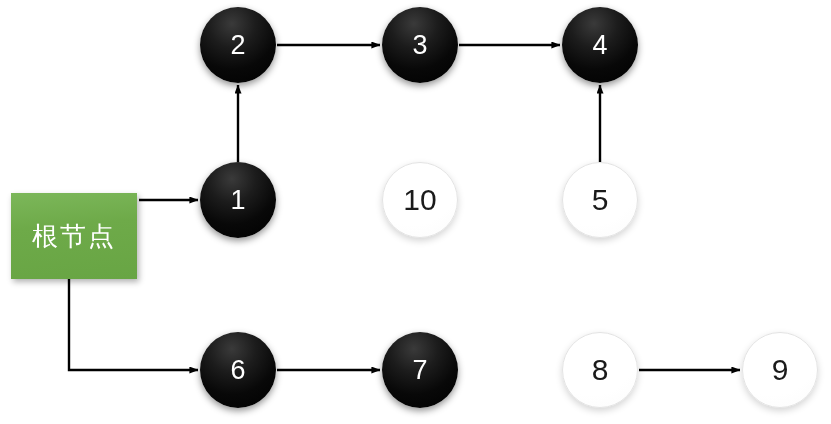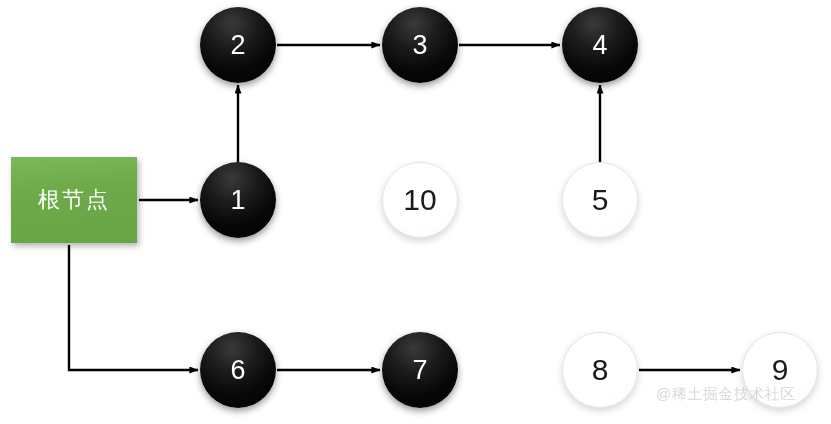--- a/index.html
+++ b/index.html
@@ -50,23 +50,24 @@
     font-weight: 400;
   }
   .box {
     position: absolute;
     box-sizing: border-box;
     display: flex;
     align-items: center;
     justify-content: center;
     background: linear-gradient(175deg, #7cb75a 0%, #6eaa49 38%, #68a544 100%);
     color: #ffffff;
-    font-size: 22px;
+    font-size: 26px;
     letter-spacing: 2px;
     box-shadow: 2px 3px 6px rgba(0,0,0,0.30);
+    margin-top: 36px;
   }
   .watermark {
     position: absolute;
     color: #d8d8d8;
     font-size: 15px;
     letter-spacing: 0.5px;
     white-space: nowrap;
     user-select: none;
   }
 </style>
@@ -129,15 +130,14 @@
   <div class="node node-dark" id="n-node-7" style="left: 382px; top: 332px; width: 76px; height: 76px;">
       <span>7</span>
     </div>
   <div class="node node-light" id="n-node-8" style="left: 562px; top: 332px; width: 76px; height: 76px;">
       <span>8</span>
     </div>
   <div class="node node-light" id="n-node-9" style="left: 742px; top: 332px; width: 76px; height: 76px;">
       <span>9</span>
     </div>
 
-  <div class="watermark" id="watermark" style="left: 656px; top: 385px; color: rgb(216, 216, 216);">@稀土掘金技术社区</div>
 
 </div>
 
 </body></html>

